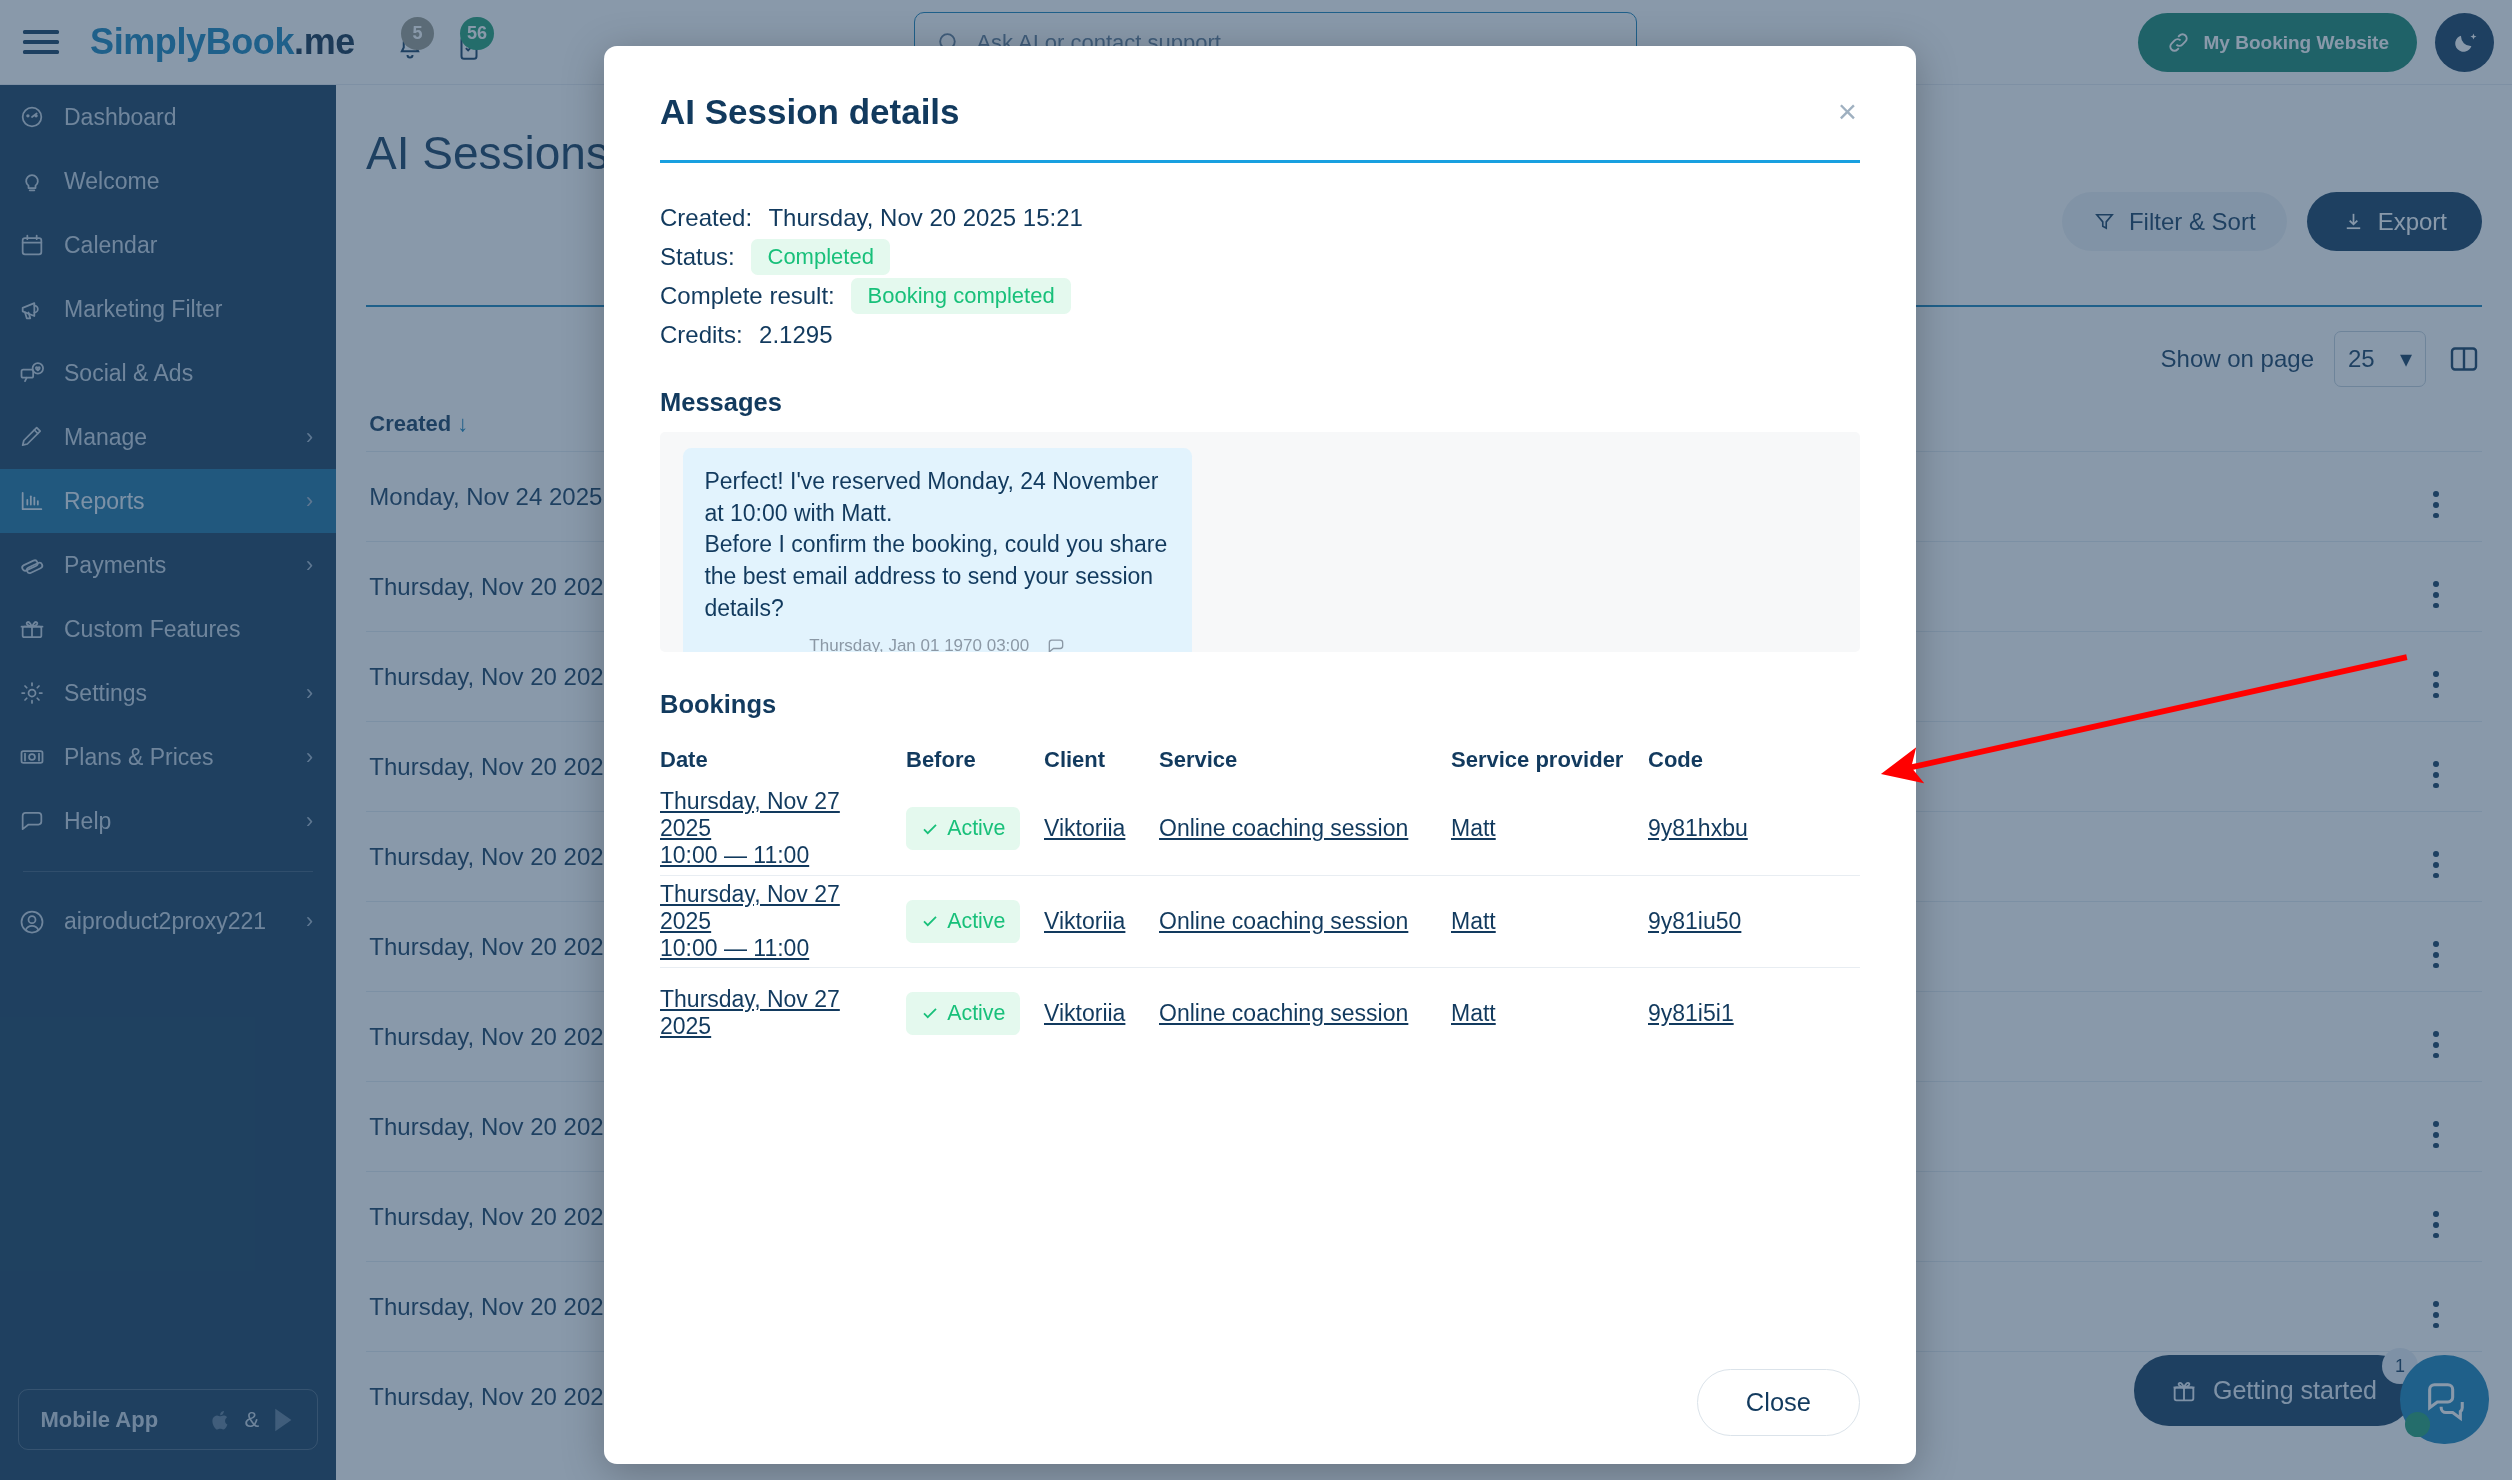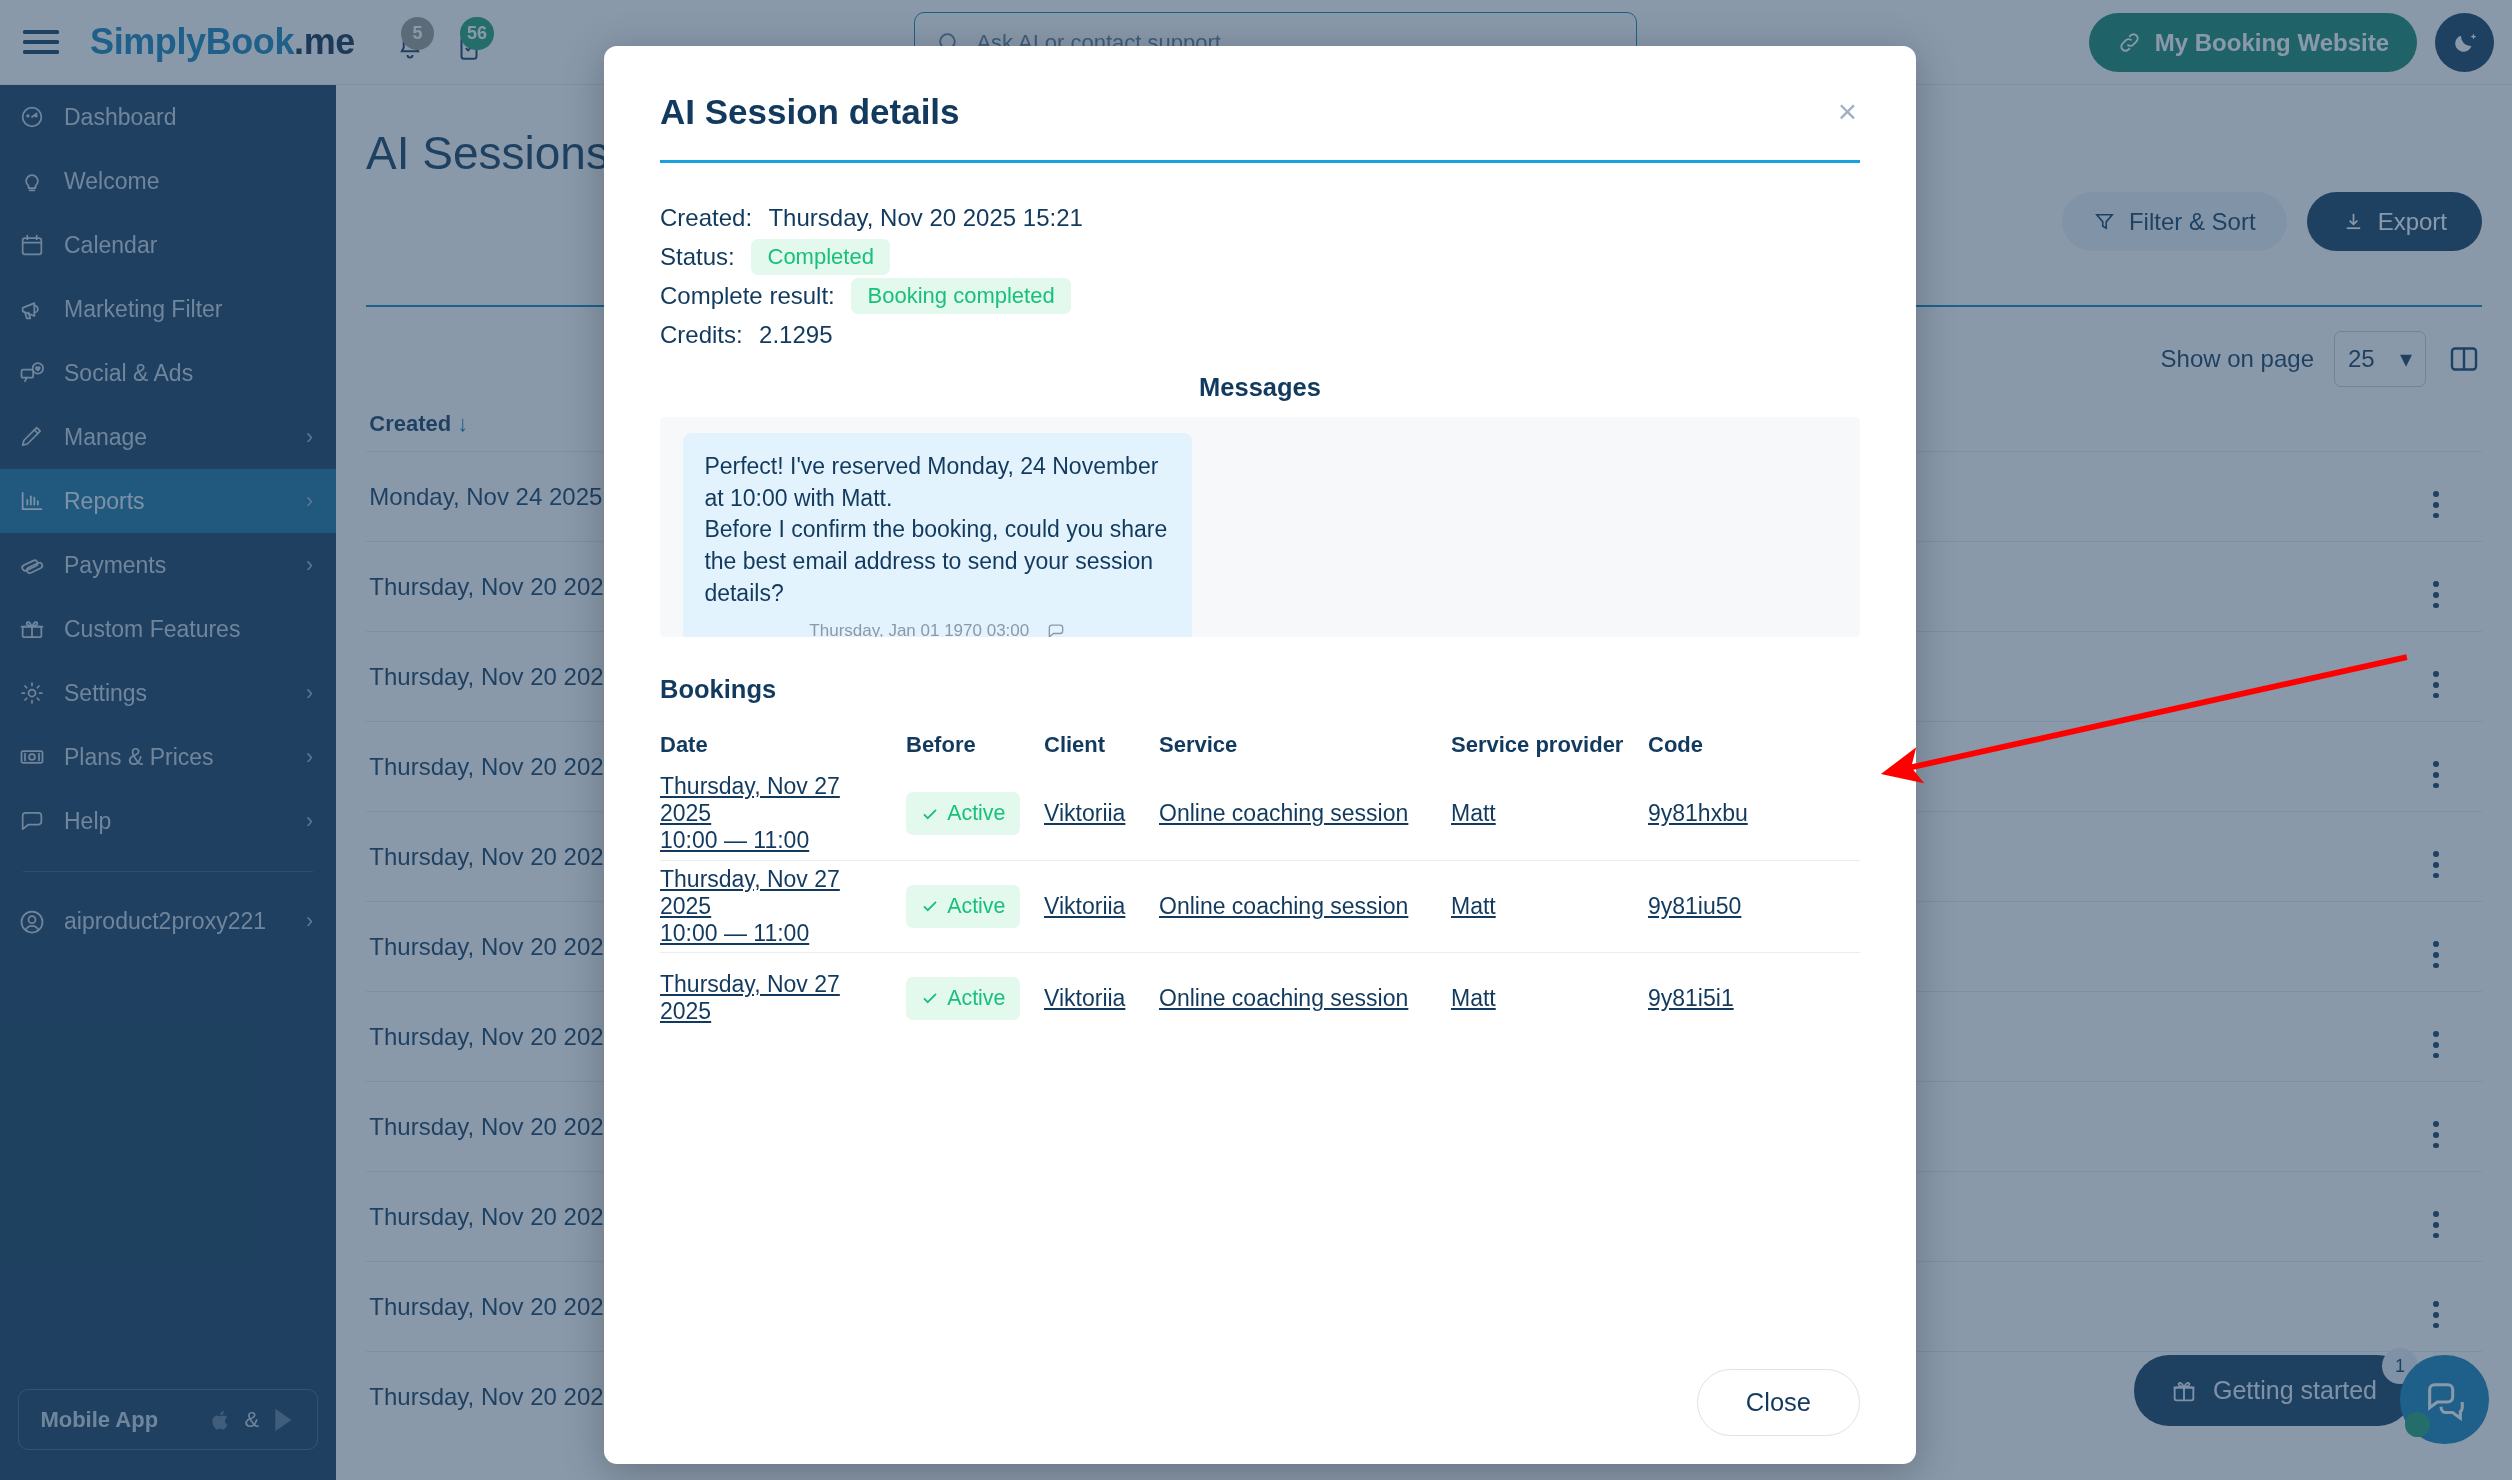--- a/index.html
+++ b/index.html
@@ -42,21 +42,21 @@
     position: absolute; left: 914px; top: 11.5px; width: 723px; height: 62px;
     border: 1.6px solid #1580b8; border-radius: 10px;
     display: flex; align-items: center; padding-left: 21.4px; gap: 15px;
     color: #5d7b97; font-size: 22px; background: #fff; cursor: text;
   }
   .aisearch svg { width: 25px; height: 25px; flex: none; }
 
   .bookingsite {
     position: absolute; right: 95px; top: 13px;
     height: 59px; padding: 0 28px; border-radius: 30px;
-    background: #14866d; color: #fff; font-size: 24px; font-weight: 700;
+    background: #14866d; color: #fff; font-size: 19px; font-weight: 700;
     display: flex; align-items: center; gap: 13px; cursor: pointer; white-space: nowrap;
   }
   .bookingsite svg { width: 25px; height: 25px; }
   .darkmode {
     position: absolute; right: 18px; top: 13px; width: 59px; height: 59px;
     border-radius: 30px; background: #123a5e; display:flex; align-items:center; justify-content:center; cursor:pointer;
   }
   .darkmode svg { width: 33px; height: 33px; }
 
   
@@ -157,21 +157,21 @@
 
   .modal-body { flex: 1; overflow: hidden; padding: 0 56px; position: relative; }
 
   .meta { margin-top: 36px; }
   .meta-row { display: flex; align-items: center; height: 39px; font-size: 24px; color: #123a5e; }
   .meta-key { min-width: 0; margin-right: 16.4px; }
   .meta-val { font-weight: 400; }
   .pill { display:inline-flex; align-items:center; height:36px; padding:0 16.4px; border-radius:6.6px;
           background:#e4f9ee; color:#18c07a; font-size:22px; }
 
-  .sec-title { margin-top: 18px; font-size: 25.5px; font-weight: 700; color: #123a5e; text-align: center; }
+  .sec-title { margin-top: 33px; font-size: 25.5px; font-weight: 700; color: #123a5e; }
 
   .messages {
     margin-top: 15px; height: 220px; background: #f7f8f9; border-radius: 5px;
     padding: 16.4px 23px; overflow: hidden; position: relative;
   }
   .msg { display: flex; margin-bottom: 23px; }
   .msg.in  { justify-content: flex-start; }
   .bubble { max-width: 509px; border-radius: 8.2px; padding: 18px 21.4px 11.5px 21.4px; }
   .bubble.in  { background: #e2f3fd; }
   .bubble .text { font-size: 23px; color: #123a5e; line-height: 1.38; white-space: pre-line; }

